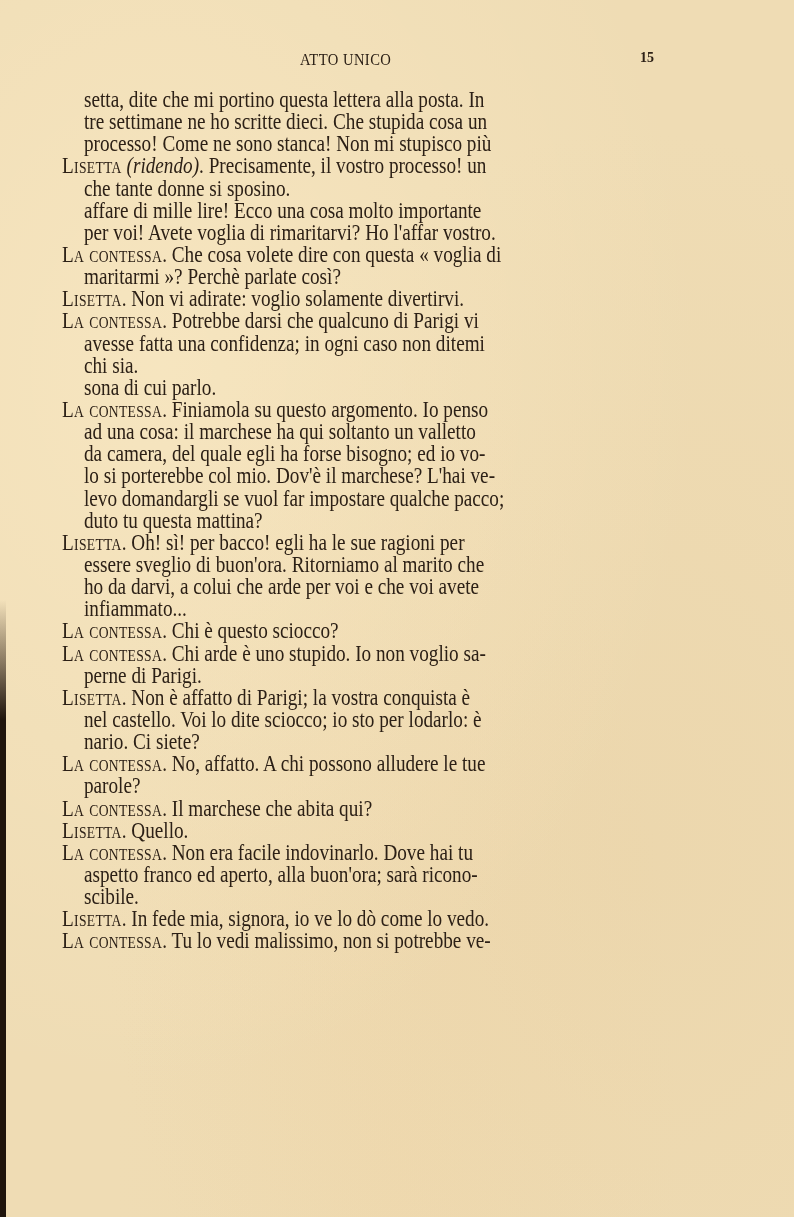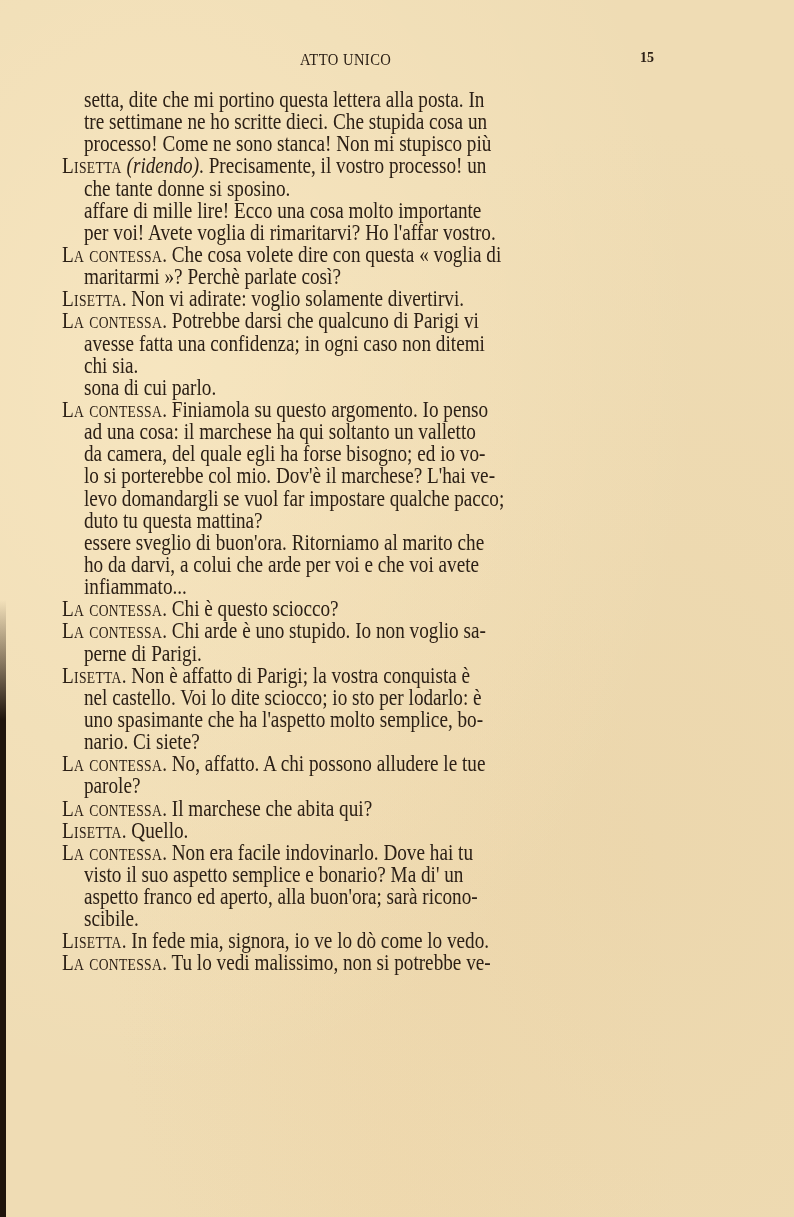--- a/index.html
+++ b/index.html
@@ -103,33 +103,32 @@
     <div class="line"><span class="inner"><span class="speaker">La contessa</span><span>. Potrebbe darsi che qualcuno di Parigi vi</span></span></div>
     <div class="line indent"><span class="inner"><span>avesse fatta una confidenza; in ogni caso non ditemi</span></span></div>
     <div class="line indent"><span class="inner"><span>chi sia.</span></span></div>
     <div class="line indent"><span class="inner"><span>sona di cui parlo.</span></span></div>
     <div class="line"><span class="inner"><span class="speaker">La contessa</span><span>. Finiamola su questo argomento. Io penso</span></span></div>
     <div class="line indent"><span class="inner"><span>ad una cosa: il marchese ha qui soltanto un valletto</span></span></div>
     <div class="line indent"><span class="inner"><span>da camera, del quale egli ha forse bisogno; ed io vo-</span></span></div>
     <div class="line indent"><span class="inner"><span>lo si porterebbe col mio. Dov'è il marchese? L'hai ve-</span></span></div>
     <div class="line indent"><span class="inner"><span>levo domandargli se vuol far impostare qualche pacco;</span></span></div>
     <div class="line indent"><span class="inner"><span>duto tu questa mattina?</span></span></div>
+    <div class="line"><span class="inner"><span class="speaker">Lisetta</span><span>. Oh! sì! per bacco! egli ha le sue ragioni per</span></span></div>
     <div class="line indent"><span class="inner"><span>essere sveglio di buon'ora. Ritorniamo al marito che</span></span></div>
     <div class="line indent"><span class="inner"><span>ho da darvi, a colui che arde per voi e che voi avete</span></span></div>
     <div class="line indent"><span class="inner"><span>infiammato...</span></span></div>
     <div class="line"><span class="inner"><span class="speaker">La contessa</span><span>. Chi è questo sciocco?</span></span></div>
     <div class="line"><span class="inner"><span class="speaker">La contessa</span><span>. Chi arde è uno stupido. Io non voglio sa-</span></span></div>
     <div class="line indent"><span class="inner"><span>perne di Parigi.</span></span></div>
     <div class="line"><span class="inner"><span class="speaker">Lisetta</span><span>. Non è affatto di Parigi; la vostra conquista è</span></span></div>
     <div class="line indent"><span class="inner"><span>nel castello. Voi lo dite sciocco; io sto per lodarlo: è</span></span></div>
-    <div class="line indent"><span class="inner"><span>uno spasimante che ha l'aspetto molto semplice, bo-</span></span></div>
     <div class="line indent"><span class="inner"><span>nario. Ci siete?</span></span></div>
     <div class="line"><span class="inner"><span class="speaker">La contessa</span><span>. No, affatto. A chi possono alludere le tue</span></span></div>
     <div class="line indent"><span class="inner"><span>parole?</span></span></div>
     <div class="line"><span class="inner"><span class="speaker">La contessa</span><span>. Il marchese che abita qui?</span></span></div>
     <div class="line"><span class="inner"><span class="speaker">Lisetta</span><span>. Quello.</span></span></div>
     <div class="line"><span class="inner"><span class="speaker">La contessa</span><span>. Non era facile indovinarlo. Dove hai tu</span></span></div>
-    <div class="line indent"><span class="inner"><span>visto il suo aspetto semplice e bonario? Ma di' un</span></span></div>
     <div class="line indent"><span class="inner"><span>aspetto franco ed aperto, alla buon'ora; sarà ricono-</span></span></div>
     <div class="line indent"><span class="inner"><span>scibile.</span></span></div>
     <div class="line"><span class="inner"><span class="speaker">Lisetta</span><span>. In fede mia, signora, io ve lo dò come lo vedo.</span></span></div>
     <div class="line"><span class="inner"><span class="speaker">La contessa</span><span>. Tu lo vedi malissimo, non si potrebbe ve-</span></span></div>
   </div>
 
 </body></html>

